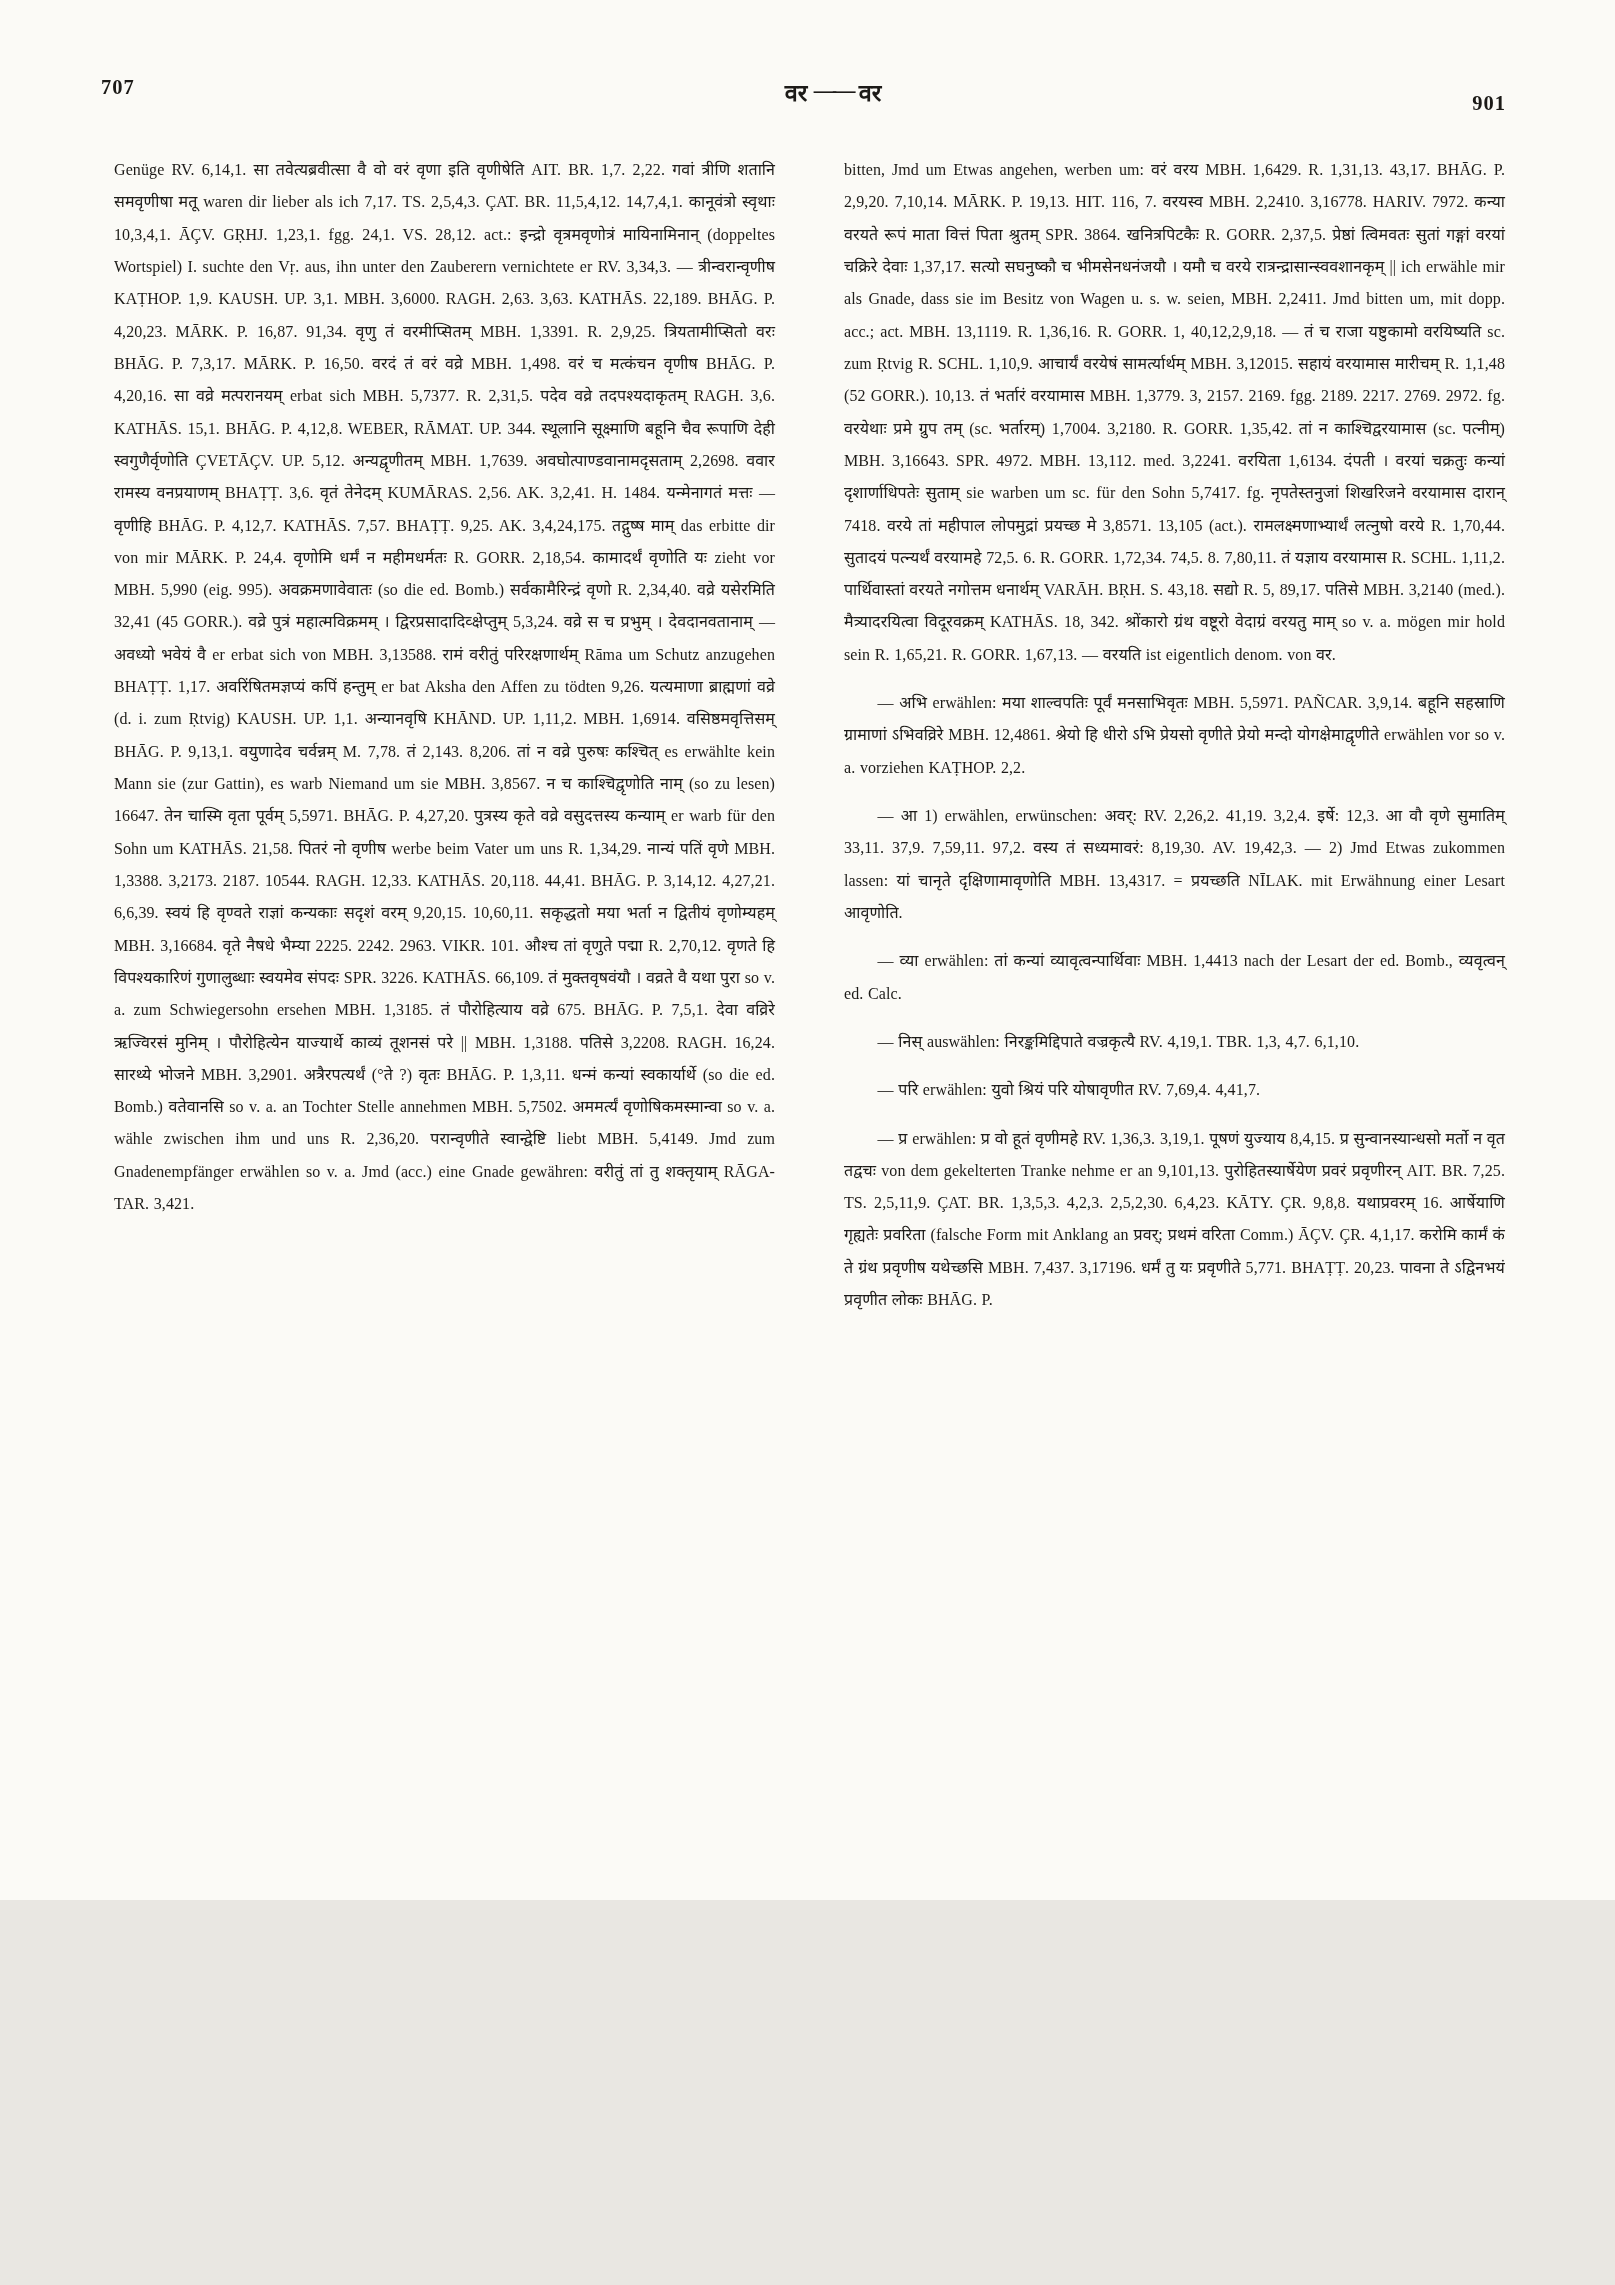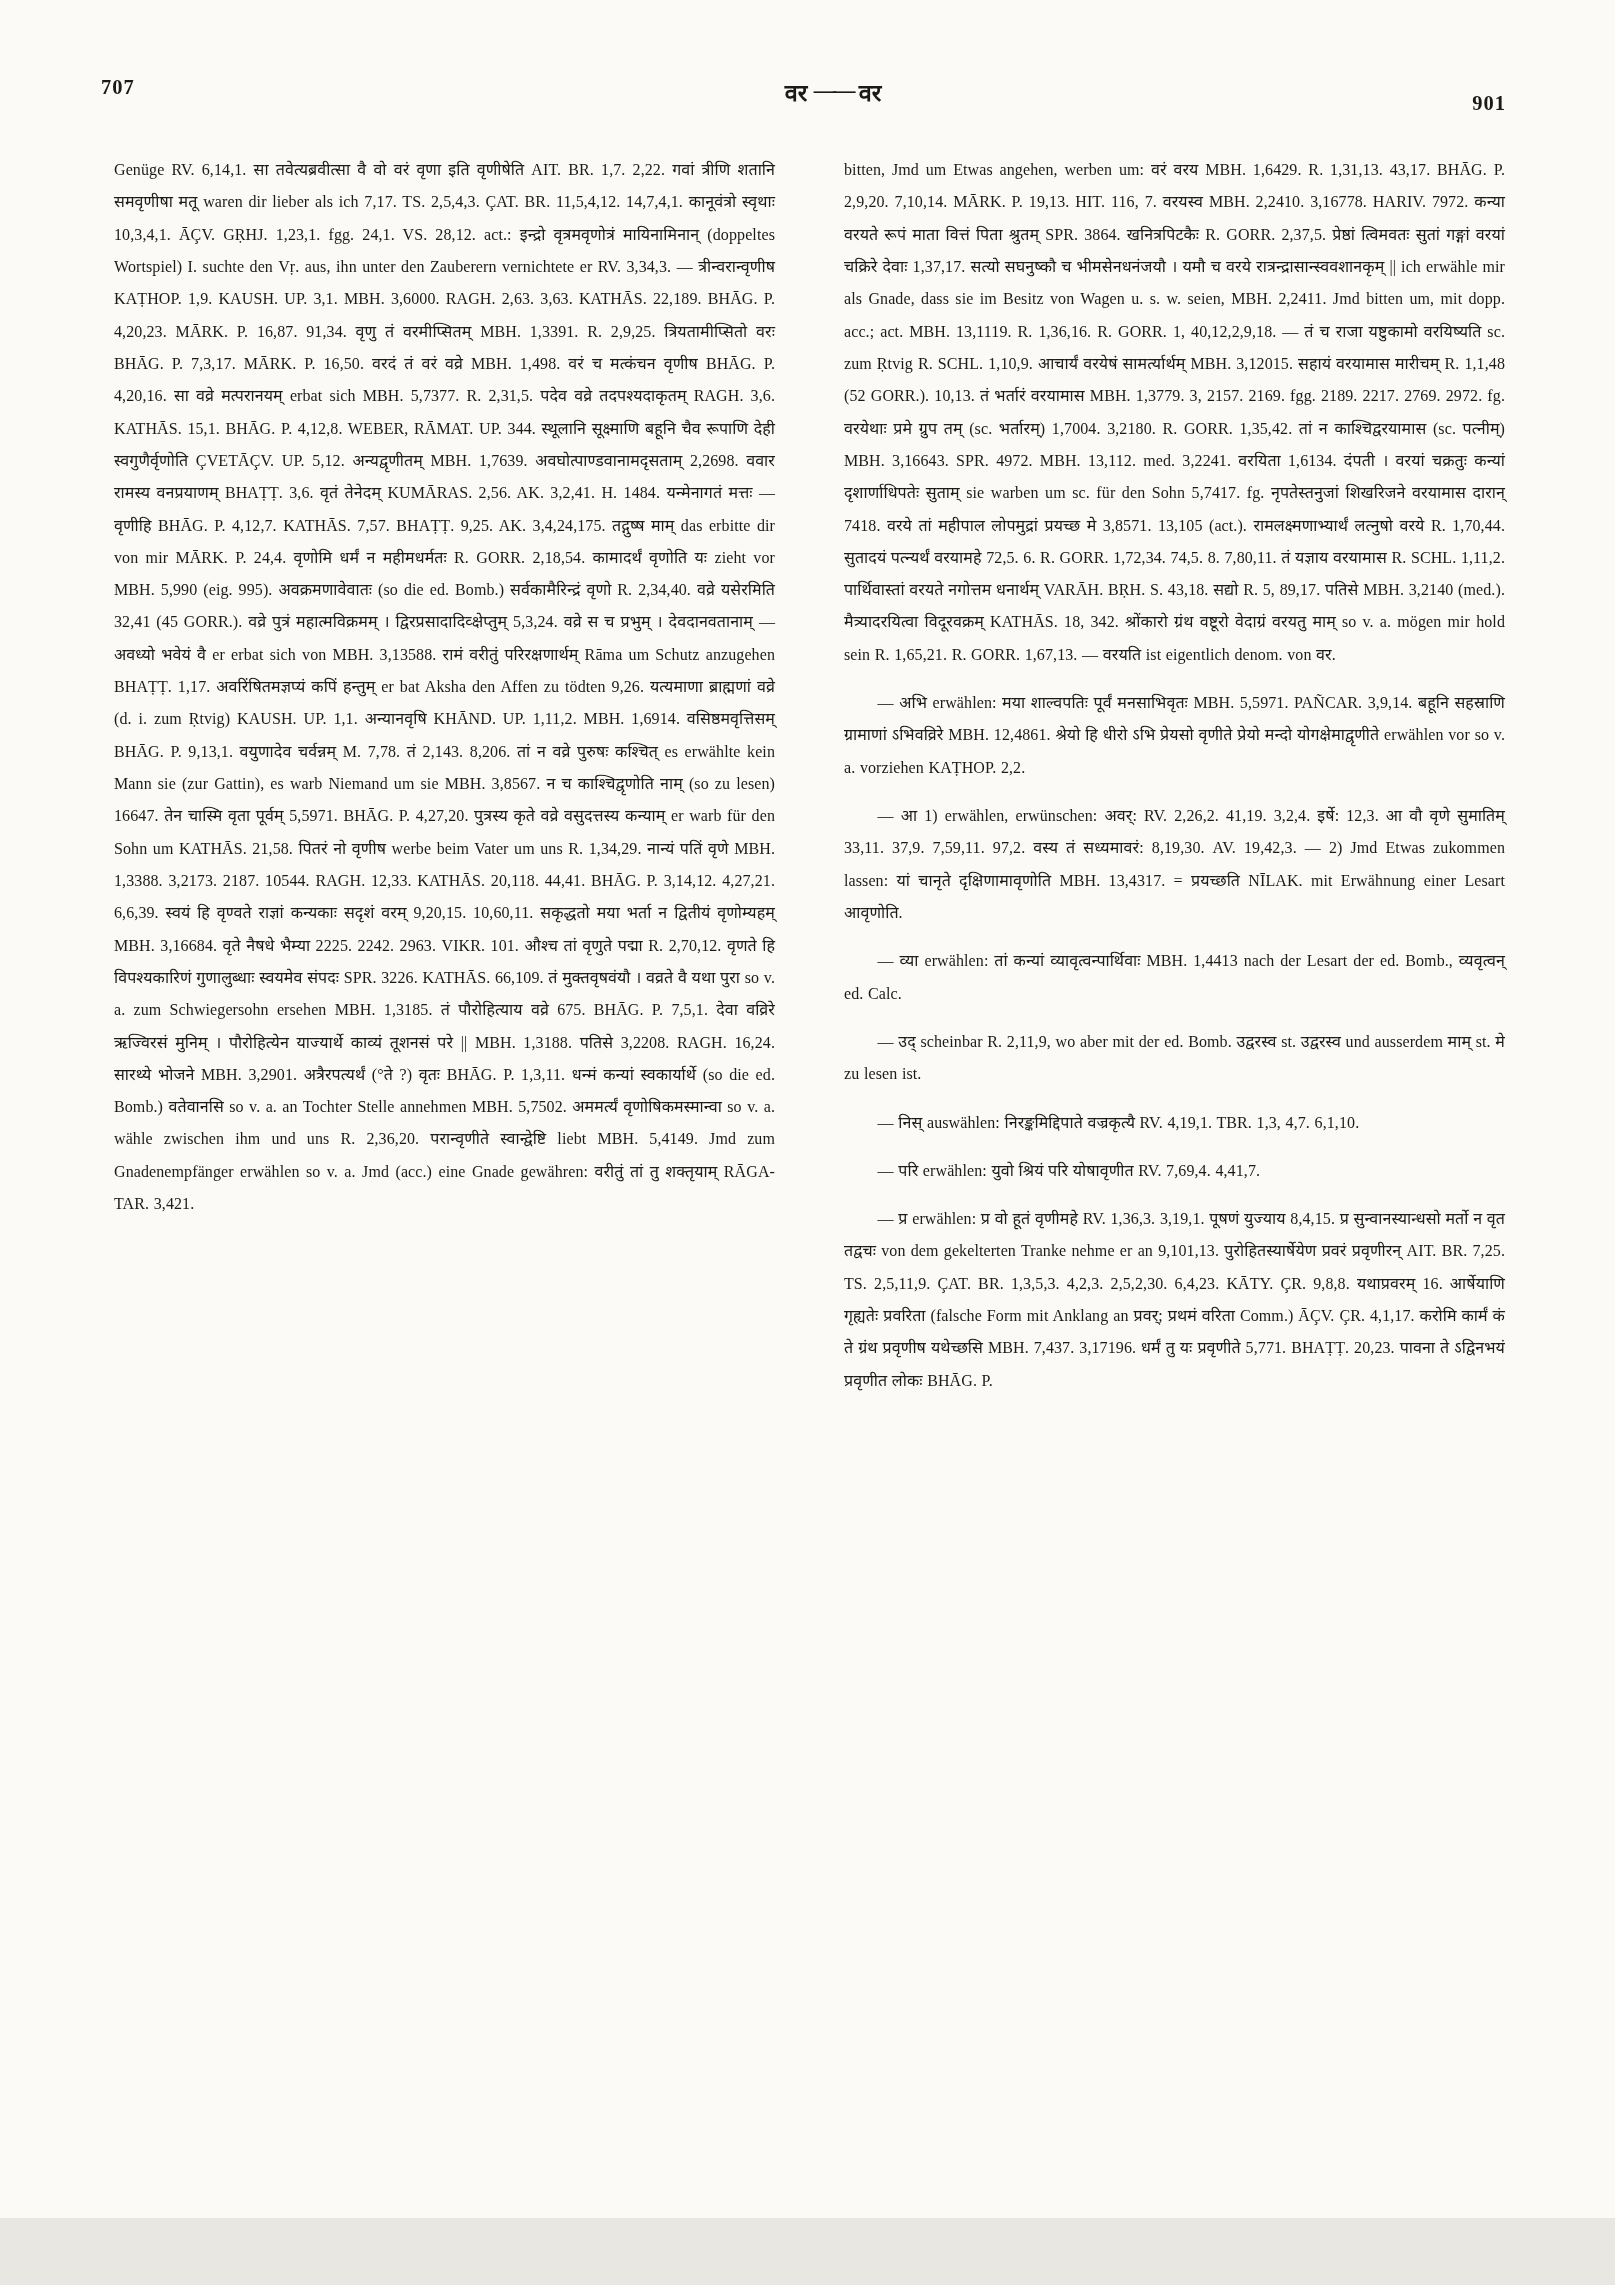--- a/index.html
+++ b/index.html
@@ -3,21 +3,21 @@
 <meta charset="utf-8">
 <style>
   html,body{margin:0;padding:0;}
   body{
     background:#e9e7e2;
     font-family:"Liberation Serif","DejaVu Serif",serif;
   }
   .page{
     position:relative;
     width:1615px;
-    height:2218px;
+    height:1900px;
     margin:0 auto;
     background:#fbfaf6;
     color:#1c1a17;
     overflow:hidden;
     box-sizing:border-box;
   }
   header.running-head{
     display:flex;
     align-items:flex-start;
     justify-content:space-between;
@@ -90,21 +90,20 @@
 
     <section class="col">
       <p class="lead">Genüge RV. 6,14,1. सा तवेत्यब्रवीत्सा वै वो वरं वृणा इति वृणीषेति AIT. BR. 1,7. 2,22. गवां त्रीणि शतानि समवृणीषा मतू waren dir lieber als ich 7,17. TS. 2,5,4,3. ÇAT. BR. 11,5,4,12. 14,7,4,1. कानूवंत्रो स्वृथाः 10,3,4,1. ĀÇV. GṚHJ. 1,23,1. fgg. 24,1. VS. 28,12. act.: इन्द्रो वृत्रमवृणोत्रं मायिनामिनान् (doppeltes Wortspiel) I. suchte den Vṛ. aus, ihn unter den Zauberern vernichtete er RV. 3,34,3. — त्रीन्वरान्वृणीष KAṬHOP. 1,9. KAUSH. UP. 3,1. MBH. 3,6000. RAGH. 2,63. 3,63. KATHĀS. 22,189. BHĀG. P. 4,20,23. MĀRK. P. 16,87. 91,34. वृणु तं वरमीप्सितम् MBH. 1,3391. R. 2,9,25. त्रियतामीप्सितो वरः BHĀG. P. 7,3,17. MĀRK. P. 16,50. वरदं तं वरं वव्रे MBH. 1,498. वरं च मत्कंचन वृणीष BHĀG. P. 4,20,16. सा वव्रे मत्परानयम् erbat sich MBH. 5,7377. R. 2,31,5. पदेव वव्रे तदपश्यदाकृतम् RAGH. 3,6. KATHĀS. 15,1. BHĀG. P. 4,12,8. WEBER, RĀMAT. UP. 344. स्थूलानि सूक्ष्माणि बहूनि चैव रूपाणि देही स्वगुणैर्वृणोति ÇVETĀÇV. UP. 5,12. अन्यद्वृणीतम् MBH. 1,7639. अवघोत्पाण्डवानामदृसताम् 2,2698. ववार रामस्य वनप्रयाणम् BHAṬṬ. 3,6. वृतं तेनेदम् KUMĀRAS. 2,56. AK. 3,2,41. H. 1484. यन्मेनागतं मत्तः — वृणीहि BHĀG. P. 4,12,7. KATHĀS. 7,57. BHAṬṬ. 9,25. AK. 3,4,24,175. तद्गुष्ष माम् das erbitte dir von mir MĀRK. P. 24,4. वृणोमि धर्मं न महीमधर्मतः R. GORR. 2,18,54. कामादर्थं वृणोति यः zieht vor MBH. 5,990 (eig. 995). अवक्रमणावेवातः (so die ed. Bomb.) सर्वकामैरिन्द्रं वृणो R. 2,34,40. वव्रे यसेरमिति 32,41 (45 GORR.). वव्रे पुत्रं महात्मविक्रमम् । द्विरप्रसादादिव्क्षेप्तुम् 5,3,24. वव्रे स च प्रभुम् । देवदानवतानाम् — अवध्यो भवेयं वै er erbat sich von MBH. 3,13588. रामं वरीतुं परिरक्षणार्थम् Rāma um Schutz anzugehen BHAṬṬ. 1,17. अवरिंषितमज्ञप्यं कपिं हन्तुम् er bat Aksha den Affen zu tödten 9,26. यत्यमाणा ब्राह्मणां वव्रे (d. i. zum Ṛtvig) KAUSH. UP. 1,1. अन्यानवृषि KHĀND. UP. 1,11,2. MBH. 1,6914. वसिष्ठमवृत्तिसम् BHĀG. P. 9,13,1. वयुणादेव चर्वन्नम् M. 7,78. तं 2,143. 8,206. तां न वव्रे पुरुषः कश्चित् es erwählte kein Mann sie (zur Gattin), es warb Niemand um sie MBH. 3,8567. न च काश्चिद्वृणोति नाम् (so zu lesen) 16647. तेन चास्मि वृता पूर्वम् 5,5971. BHĀG. P. 4,27,20. पुत्रस्य कृते वव्रे वसुदत्तस्य कन्याम् er warb für den Sohn um KATHĀS. 21,58. पितरं नो वृणीष werbe beim Vater um uns R. 1,34,29. नान्यं पतिं वृणे MBH. 1,3388. 3,2173. 2187. 10544. RAGH. 12,33. KATHĀS. 20,118. 44,41. BHĀG. P. 3,14,12. 4,27,21. 6,6,39. स्वयं हि वृण्वते राज्ञां कन्यकाः सदृशं वरम् 9,20,15. 10,60,11. सकृद्धतो मया भर्ता न द्वितीयं वृणोम्यहम् MBH. 3,16684. वृते नैषधे भैम्या 2225. 2242. 2963. VIKR. 101. औश्च तां वृणुते पद्मा R. 2,70,12. वृणते हि विपश्यकारिणं गुणालुब्धाः स्वयमेव संपदः SPR. 3226. KATHĀS. 66,109. तं मुक्तवृषवंयौ । वव्रते वै यथा पुरा so v. a. zum Schwiegersohn ersehen MBH. 1,3185. तं पौरोहित्याय वव्रे 675. BHĀG. P. 7,5,1. देवा वव्रिरे ऋज्विरसं मुनिम् । पौरोहित्येन याज्यार्थे काव्यं तूशनसं परे || MBH. 1,3188. पतिसे 3,2208. RAGH. 16,24. सारथ्ये भोजने MBH. 3,2901. अत्रैरपत्यर्थं (°ते ?) वृतः BHĀG. P. 1,3,11. धन्मं कन्यां स्वकार्यार्थे (so die ed. Bomb.) वतेवानसि so v. a. an Tochter Stelle annehmen MBH. 5,7502. अममर्त्यं वृणोषिकमस्मान्वा so v. a. wähle zwischen ihm und uns R. 2,36,20. परान्वृणीते स्वान्द्वेष्टि liebt MBH. 5,4149. Jmd zum Gnadenempfänger erwählen so v. a. Jmd (acc.) eine Gnade gewähren: वरीतुं तां तु शक्तृयाम् RĀGA-TAR. 3,421.</p>
     </section>
 
     <section class="col">
       <p class="lead">bitten, Jmd um Etwas angehen, werben um: वरं वरय MBH. 1,6429. R. 1,31,13. 43,17. BHĀG. P. 2,9,20. 7,10,14. MĀRK. P. 19,13. HIT. 116, 7. वरयस्व MBH. 2,2410. 3,16778. HARIV. 7972. कन्या वरयते रूपं माता वित्तं पिता श्रुतम् SPR. 3864. खनित्रपिटकैः R. GORR. 2,37,5. प्रेष्ठां त्विमवतः सुतां गङ्गां वरयां चक्रिरे देवाः 1,37,17. सत्यो सघनुष्कौ च भीमसेनधनंजयौ । यमौ च वरये रात्रन्द्रासान्स्ववशानकृम् || ich erwähle mir als Gnade, dass sie im Besitz von Wagen u. s. w. seien, MBH. 2,2411. Jmd bitten um, mit dopp. acc.; act. MBH. 13,1119. R. 1,36,16. R. GORR. 1, 40,12,2,9,18. — तं च राजा यष्टुकामो वरयिष्यति sc. zum Ṛtvig R. SCHL. 1,10,9. आचार्यं वरयेषं सामर्त्यार्थम् MBH. 3,12015. सहायं वरयामास मारीचम् R. 1,1,48 (52 GORR.). 10,13. तं भर्तारं वरयामास MBH. 1,3779. 3, 2157. 2169. fgg. 2189. 2217. 2769. 2972. fg. वरयेथाः प्रमे ग्रुप तम् (sc. भर्तारम्) 1,7004. 3,2180. R. GORR. 1,35,42. तां न काश्चिद्वरयामास (sc. पत्नीम्) MBH. 3,16643. SPR. 4972. MBH. 13,112. med. 3,2241. वरयिता 1,6134. दंपती । वरयां चक्रतुः कन्यां दृशार्णाधिपतेः सुताम् sie warben um sc. für den Sohn 5,7417. fg. नृपतेस्तनुजां शिखरिजने वरयामास दारान् 7418. वरये तां महीपाल लोपमुद्रां प्रयच्छ मे 3,8571. 13,105 (act.). रामलक्ष्मणाभ्यार्थं लत्नुषो वरये R. 1,70,44. सुतादयं पत्न्यर्थं वरयामहे 72,5. 6. R. GORR. 1,72,34. 74,5. 8. 7,80,11. तं यज्ञाय वरयामास R. SCHL. 1,11,2. पार्थिवास्तां वरयते नगोत्तम धनार्थम् VARĀH. BṚH. S. 43,18. सद्यो R. 5, 89,17. पतिसे MBH. 3,2140 (med.). मैत्र्यादरयित्वा विदूरवक्रम् KATHĀS. 18, 342. श्रोंकारो ग्रंथ वष्टूरो वेदाग्रं वरयतु माम् so v. a. mögen mir hold sein R. 1,65,21. R. GORR. 1,67,13. — वरयति ist eigentlich denom. von वर.</p>
       <p class="entry">— अभि erwählen: मया शाल्वपतिः पूर्वं मनसाभिवृतः MBH. 5,5971. PAÑCAR. 3,9,14. बहूनि सहस्राणि ग्रामाणां ऽभिवव्रिरे MBH. 12,4861. श्रेयो हि धीरो ऽभि प्रेयसो वृणीते प्रेयो मन्दो योगक्षेमाद्वृणीते erwählen vor so v. a. vorziehen KAṬHOP. 2,2.</p>
       <p class="entry">— आ 1) erwählen, erwünschen: अवर्: RV. 2,26,2. 41,19. 3,2,4. इर्षे: 12,3. आ वौ वृणे सुमातिम् 33,11. 37,9. 7,59,11. 97,2. वस्य तं सध्यमावरं: 8,19,30. AV. 19,42,3. — 2) Jmd Etwas zukommen lassen: यां चानृते दृक्षिणामावृणोति MBH. 13,4317. = प्रयच्छति NĪLAK. mit Erwähnung einer Lesart आवृणोति.</p>
       <p class="entry">— व्या erwählen: तां कन्यां व्यावृत्वन्पार्थिवाः MBH. 1,4413 nach der Lesart der ed. Bomb., व्यवृत्वन् ed. Calc.</p>
-      <p class="entry">— उद् scheinbar R. 2,11,9, wo aber mit der ed. Bomb. उद्वरस्व st. उद्वरस्व und ausserdem माम् st. मे zu lesen ist.</p>
       <p class="entry">— निस् auswählen: निरङ्कमिद्दिपाते वज्रकृत्यै RV. 4,19,1. TBR. 1,3, 4,7. 6,1,10.</p>
       <p class="entry">— परि erwählen: युवो श्रियं परि योषावृणीत RV. 7,69,4. 4,41,7.</p>
       <p class="entry">— प्र erwählen: प्र वो हूतं वृणीमहे RV. 1,36,3. 3,19,1. पूषणं युज्याय 8,4,15. प्र सुन्वानस्यान्धसो मर्तो न वृत तद्वचः von dem gekelterten Tranke nehme er an 9,101,13. पुरोहितस्यार्षेयेण प्रवरं प्रवृणीरन् AIT. BR. 7,25. TS. 2,5,11,9. ÇAT. BR. 1,3,5,3. 4,2,3. 2,5,2,30. 6,4,23. KĀTY. ÇR. 9,8,8. यथाप्रवरम् 16. आर्षेयाणि गृह्यतेः प्रवरिता (falsche Form mit Anklang an प्रवर्; प्रथमं वरिता Comm.) ĀÇV. ÇR. 4,1,17. करोमि कार्मं कं ते ग्रंथ प्रवृणीष यथेच्छसि MBH. 7,437. 3,17196. धर्मं तु यः प्रवृणीते 5,771. BHAṬṬ. 20,23. पावना ते ऽद्विनभयं प्रवृणीत लोकः BHĀG. P.</p>
     </section>
 
   </main>
 
 </div>
 
 

